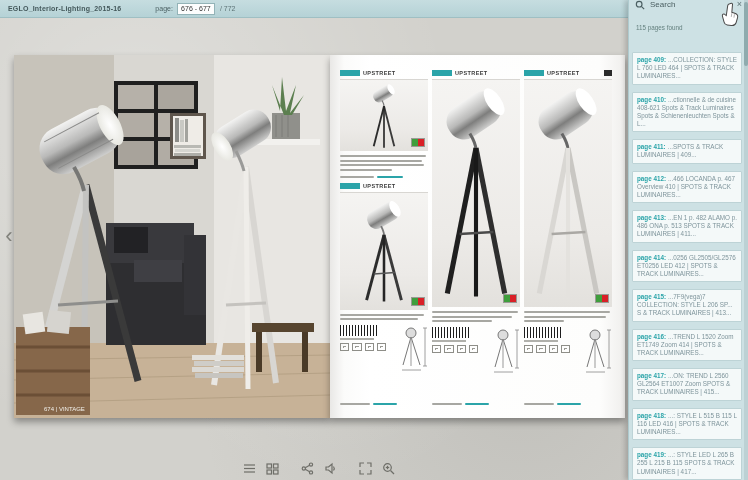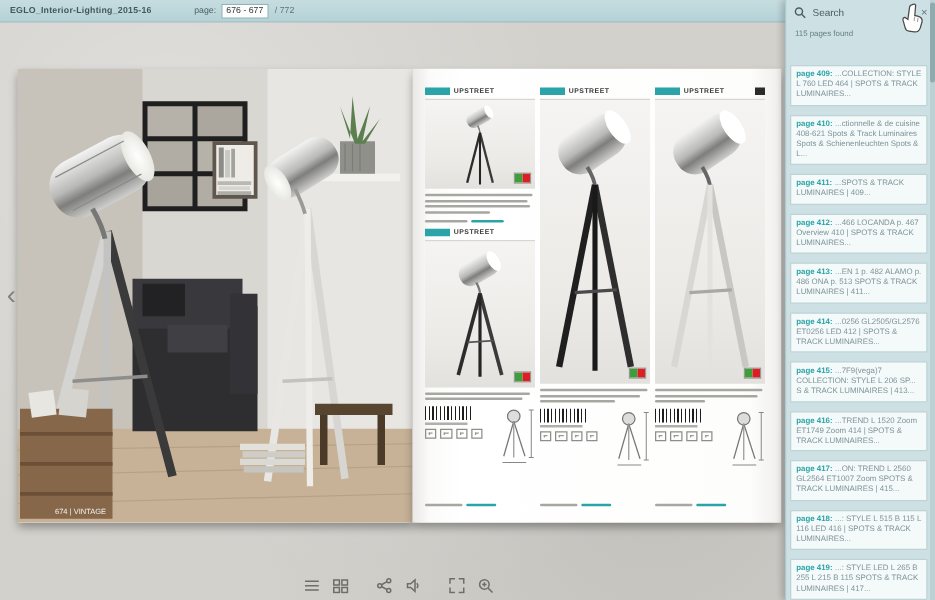--- a/index.html
+++ b/index.html
@@ -87,21 +87,21 @@
   .tool { width:17px; height:16px; margin:0 3px; cursor:pointer; display:flex; align-items:center; justify-content:center; }
   .tool svg { stroke:#6e6e68; fill:none; stroke-width:1.2; }
   .tool-sep { width:12px; }
 
   
   .panel {
     position:absolute; left:628px; top:0; width:120px; height:480px;
     background:#cde1e4; border-left:1px solid #aecace;
     box-shadow:-3px 0 5px rgba(0,0,0,.18);
   }
-  .panel-header { display:flex; align-items:center; height:20px; padding:0 6px; }
+  .panel-header { display:flex; height:20px; padding:0 6px; }
   .panel-title { font-size:8px; color:#4a5e61; margin-left:5px; }
   .panel-close { margin-left:auto; font-size:9px; color:#5d7376; cursor:pointer; line-height:9px; }
   .search-row { display:flex; align-items:center; padding:0 6px; gap:3px; }
   .search-input {
     flex:1; height:14px; border:1px solid #96b4b8; background:#fdfefe;
     font-size:7px; padding:0 3px; color:#333; font-family:"Liberation Sans", sans-serif;
   }
   .search-btn {
     width:24px; height:14px; background:#2ba4a9; border:1px solid #1f8c91;
     display:flex; align-items:center; justify-content:center; cursor:pointer;

